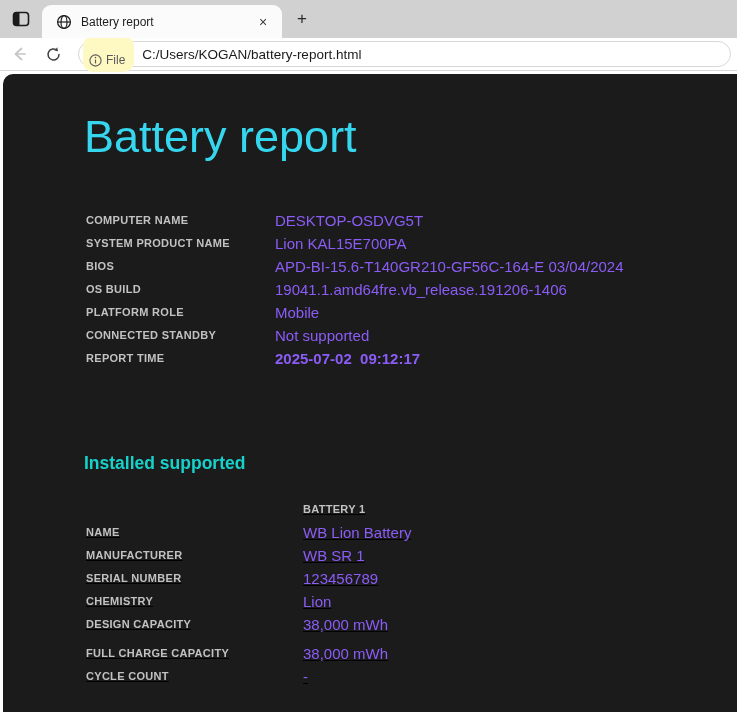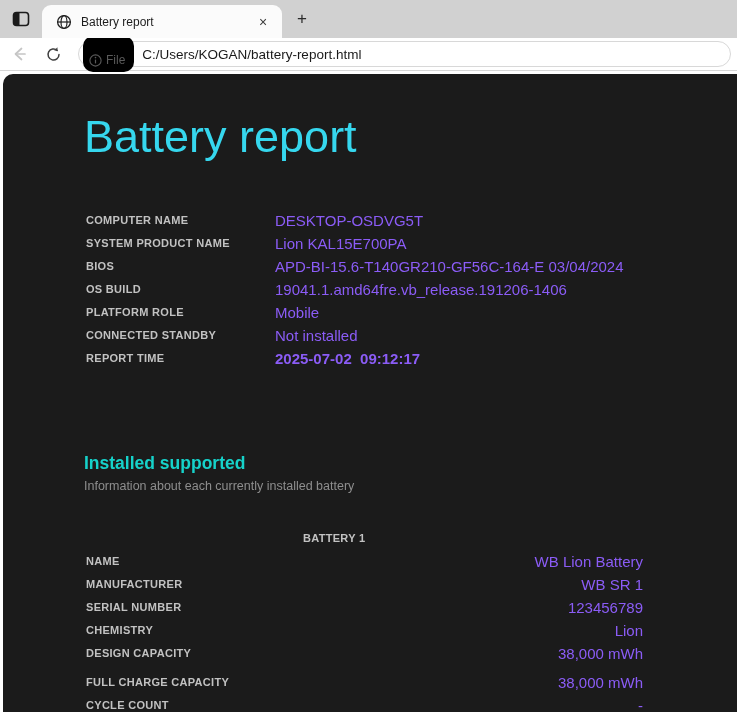--- a/index.html
+++ b/index.html
@@ -17,21 +17,21 @@
     font-size:14px; color:#3c3c3c; border-radius:4px; cursor:pointer; }
   .new-tab { position:absolute; left:291px; top:8px; width:22px; height:22px;
     display:flex; align-items:center; justify-content:center; font-size:17px; font-weight:300;
     color:#2a2a2a; border-radius:4px; cursor:pointer; }
 
   .toolbar { height:33px; background:#ffffff; border-bottom:1px solid #d6d6d6;
     display:flex; align-items:center; padding:0 6px; }
   .nav-btn { width:26px; height:26px; display:flex; align-items:center; justify-content:center; border-radius:5px; }
   .addressbar { flex:1; height:26px; margin-left:12px; border:1px solid #d8d8d8;
     border-radius:14px; background:#fff; display:flex; align-items:center; padding:0 4px 0 4px; }
-  .file-chip { height:36px; background:#000000; border-radius:10px; display:flex;
+  .file-chip { height:36px; background:#fef9c3; border-radius:10px; display:flex;
     align-items:center; padding:12px 9px 0 6px; margin-right:8px; }
   .file-chip span { font-size:12px; color:#5a5a5a; margin-left:4px; }
   .url { font-size:13.5px; color:#1a1a1a; white-space:nowrap; }
 
   
   .page { height:641px; background:#ffffff; padding:3px 0 0 3px; }
   .dark { width:100%; height:100%; background:#1b1b1b; border-top-left-radius:10px;
     overflow:hidden; }
   .report { padding-left:81px; }
 
@@ -39,23 +39,23 @@
     color:#36d7ee; letter-spacing:0; }
 
   table.kv { border-collapse:collapse; table-layout:fixed; }
   table.kv td { line-height:23px; vertical-align:top; white-space:pre-wrap; }
   td.lbl { font-size:11px; font-weight:bold; color:#c2c2c2; letter-spacing:.3px; padding-left:2px; }
   td.val { font-size:15px; color:#8b5cf6; }
   td.val.bold { font-weight:bold; }
   .sys-table { margin-top:50px; }
   .sys-table td.lbl { width:191px; }
   .sys-table td.val { width:420px; }
-  .bat-table { margin-top:32px; }
+  .bat-table { margin-top:24px;text-decoration:underline; }
   .bat-table td.lbl { width:219px; }
-  .bat-table td.val { width:340px;text-align:right; }
+  .bat-table td.val { width:340px; }
   .bat-table tr.group-start td { padding-top:6px; }
   td.colhead { font-size:11px; font-weight:bold; color:#c2c2c2; letter-spacing:.3px; }
 
   h2.section-title { margin-top:82px; font-size:17.5px; line-height:22px; font-weight:bold;
     color:#16d2ca; }
   .section-sub { margin-top:3px; font-size:12.5px; line-height:18px; color:#8e8e8e; }
 
   svg { display:block; }
 </style>
 </head>
@@ -142,31 +142,30 @@
         <tr>
           <td class="lbl">OS BUILD</td>
           <td class="val">19041.1.amd64fre.vb_release.191206-1406</td>
         </tr>
         <tr>
           <td class="lbl">PLATFORM ROLE</td>
           <td class="val">Mobile</td>
         </tr>
         <tr>
           <td class="lbl">CONNECTED STANDBY</td>
-          <td class="val">Not installed</td>
+          <td class="val">Not supported</td>
         </tr>
         <tr>
           <td class="lbl">REPORT TIME</td>
           <td class="val bold">2025-07-02  09:12:17</td>
         </tr>
       </tbody>
         </table>
 
       <h2 class="section-title">Installed supported</h2>
-      <div class="section-sub">Information about each currently installed battery</div>
 
       <table class="kv bat-table">
         <tbody>
             <tr>
           <td class="lbl"></td>
           <td class="colhead">BATTERY 1</td>
         </tr>
         <tr>
           <td class="lbl">NAME</td>
           <td class="val">WB Lion Battery</td>

